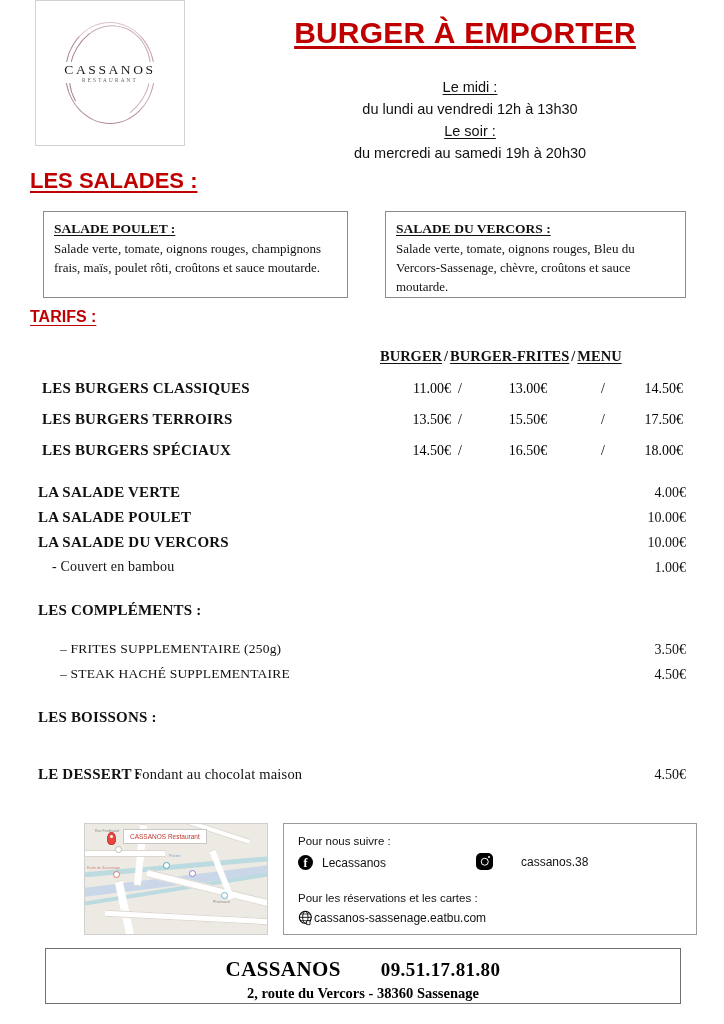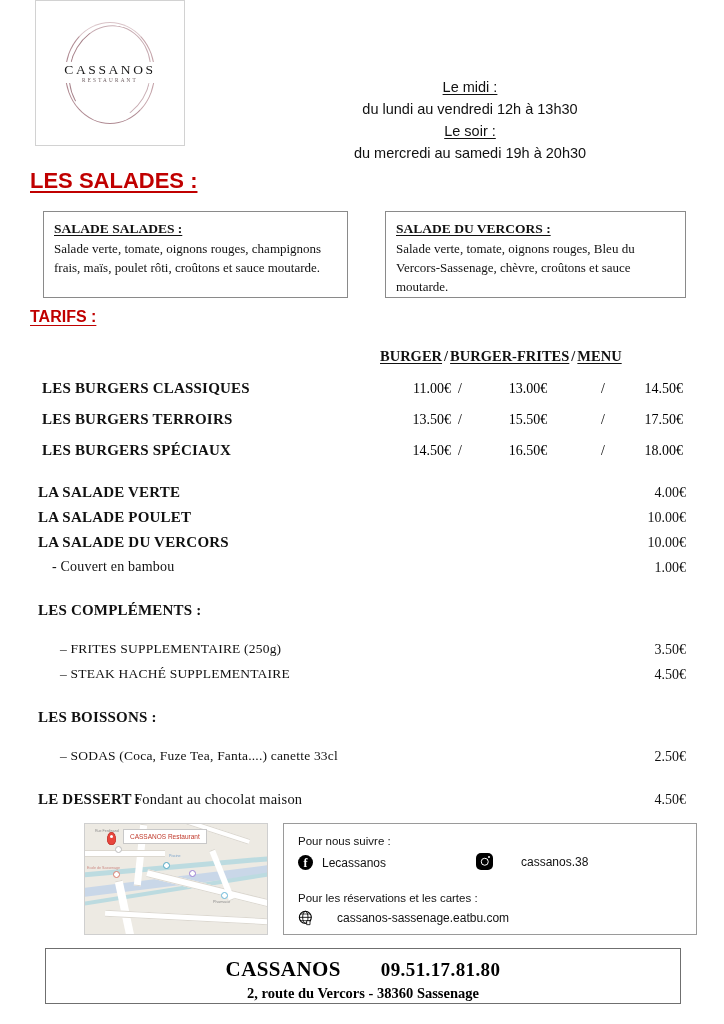--- a/index.html
+++ b/index.html
@@ -241,21 +241,21 @@
     border: 1px solid #9a9a9a;
     box-sizing: border-box;
     font-family: "Liberation Sans", sans-serif;
     font-size: 11.5px;
     color: #111;
   }
   .social-line1 { position: absolute; left: 14px; top: 11px; font-size: 11.5px; }
   .social-line2 { position: absolute; left: 14px; top: 68px; font-size: 11.5px; }
   .fb-item { position: absolute; left: 14px; top: 31px; display: flex; align-items: center; gap: 9px; }
   .ig-item { position: absolute; left: 192px; top: 29px; display: flex; align-items: center; gap: 28px; }
-  .web-item { position: absolute; left: 14px; top: 86px; display: flex; align-items: center; gap: 23px; }
+  .web-item { position: absolute; left: 14px; top: 86px; display: flex; align-items: center; gap: 0; }
   .fb-icon {
     width: 15px; height: 15px; border-radius: 50%;
     background: #000; position: relative; flex: none;
   }
   .fb-icon:after {
     content: "f";
     position: absolute; left: 0; right: 0; top: 50%;
     transform: translateY(-50%);
     text-align: center;
     color: #fff;
@@ -314,33 +314,34 @@
 
     <div class="logo-box">
       <div class="logo-art">
         <div class="logo-ring"></div>
         <div class="logo-ring2"></div>
         <div class="logo-text">CASSANOS</div>
         <div class="logo-sub">RESTAURANT</div>
       </div>
     </div>
 
+    <div class="main-title">BURGER À EMPORTER</div>
 
     <div class="hours">
       <div class="lbl">Le midi :</div>
       <div>du lundi au vendredi  12h à 13h30</div>
       <div class="lbl">Le soir :</div>
       <div>du mercredi au samedi 19h à 20h30</div>
     </div>
   </div>
 
   <div class="sec-title" id="salades-title">LES SALADES :</div>
 
   <div class="salad-box" id="salad-box-1">
-    <span class="salad-head">SALADE SALADES :</span>
+    <span class="salad-head">SALADE POULET :</span>
     <span class="salad-desc">Salade verte, tomate, oignons rouges, champignons frais, maïs, poulet rôti, croûtons et sauce moutarde.</span>
   </div>
 
   <div class="salad-box" id="salad-box-2">
     <span class="salad-head">SALADE DU VERCORS :</span>
     <span class="salad-desc">Salade verte, tomate, oignons rouges, Bleu du Vercors-Sassenage, chèvre, croûtons et sauce moutarde.</span>
   </div>
 
   <div class="sec-title" id="tarifs-title">TARIFS :</div>
 
@@ -411,24 +412,20 @@
       <span class="nm item">– STEAK HACHÉ  SUPPLEMENTAIRE</span>
       <span class="pr">4.50€</span>
     </div>
 
     <div class="gap-m"></div>
 
     <div class="pline hdr">
       <span class="nm">LES BOISSONS :</span>
     </div>
     <div class="gap-s"></div>
-    <div class="pline">
-      <span class="nm item">– SODAS (Coca, Fuze Tea, Fanta....) canette 33cl</span>
-      <span class="pr">2.50€</span>
-    </div>
 
     <div class="gap-m"></div>
 
     <div class="pline dessert">
       <span class="nm">LE DESSERT :</span>
       <span class="nm nm2" style="left:96px; font-weight:normal; font-size:14.5px;">Fondant au chocolat maison</span>
       <span class="pr">4.50€</span>
     </div>
   </div>
 

